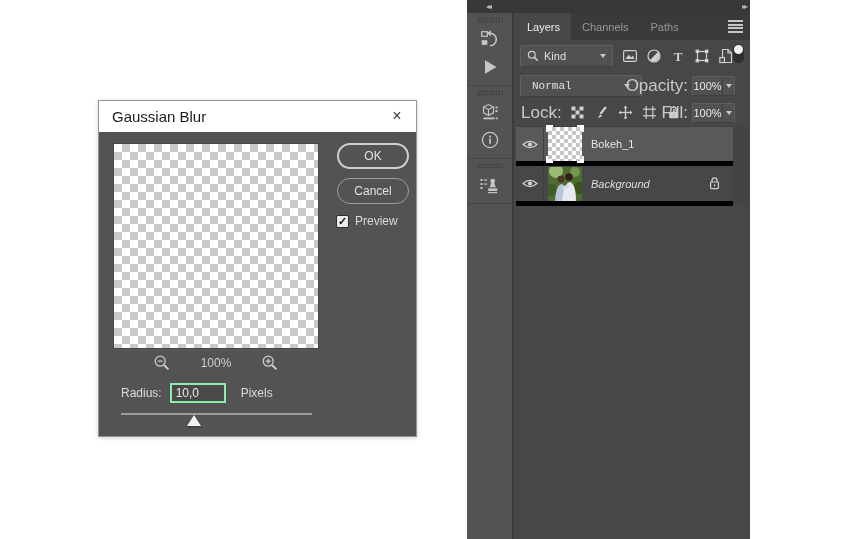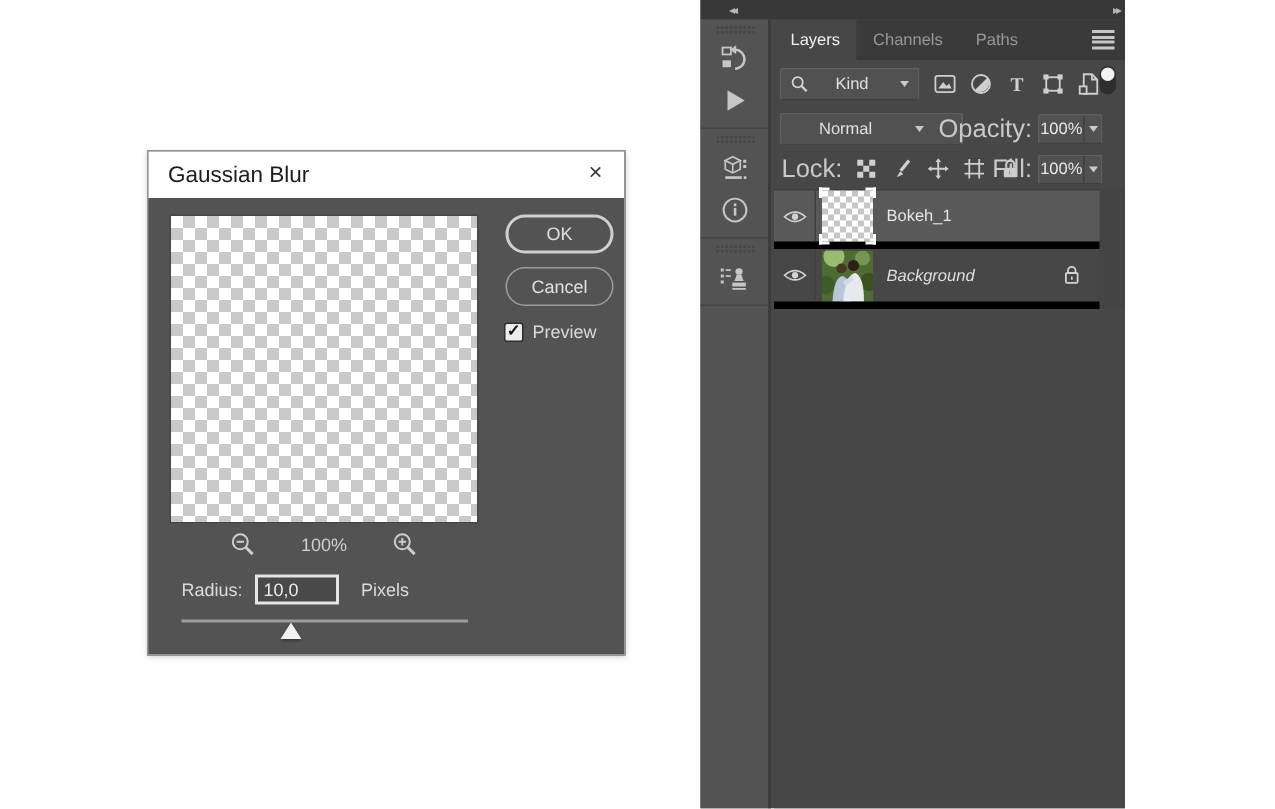--- a/index.html
+++ b/index.html
@@ -25,21 +25,21 @@
   .preview-check-row { position:absolute; left:237px; top:113px; display:flex; align-items:center; gap:6px; }
   .checkbox { width:13px; height:13px; background:#ececec; border:1px solid #2e2e2e; border-radius:2px;
               display:flex; align-items:center; justify-content:center; font-size:11px; font-weight:bold; color:#161616; line-height:1; }
   .check-label { font-size:12px; color:#dadada; }
   .zoom-row { position:absolute; left:14px; top:252px; width:206px; height:20px;
               display:flex; align-items:center; justify-content:center; gap:28px; }
   .zoom-level { font-size:12px; color:#cfcfcf; min-width:34px; text-align:center; }
   .zoom-btn { width:18px; height:18px; display:flex; align-items:center; justify-content:center; }
   .radius-row { position:absolute; left:22px; top:282px; display:flex; align-items:center; }
   .radius-label, .radius-unit { font-size:12px; color:#dcdcdc; }
-  .radius-input { margin-left:8px; width:56px; height:20px; background:#494949; border:2px solid #e5e5e5;
+  .radius-input { margin-left:8px; width:56px; height:20px; background:#494949; border:2px solid #86efac;
                   color:#ececec; font-size:12px; font-family:"Liberation Sans",sans-serif; padding:0 4px; outline:none; }
   .radius-unit { margin-left:15px; }
   .slider-track { position:absolute; left:22px; top:312px; width:191px; height:2px; background:#9c9c9c; }
   .slider-thumb { position:absolute; left:88px; top:314px; width:0; height:0;
                   border-left:7px solid transparent; border-right:7px solid transparent; border-bottom:11px solid #f2f2f2;
                   filter:drop-shadow(0 1px 1px rgba(0,0,0,.4)); }
 
   
   .panel-group { position:absolute; left:467px; top:0; width:283px; height:539px; background:#474747; }
   .panel-topstrip { position:absolute; left:0; top:0; right:0; height:13px; background:#383838; }
@@ -60,31 +60,31 @@
   .tabbar { position:absolute; left:0; top:0; right:0; height:27px; background:#3a3a3a; display:flex; }
   .tab { height:27px; display:flex; align-items:center; padding:0 11px; font-size:11px; color:#989898; }
   .tab.active { background:#474747; color:#efefef; }
   .panel-menu-btn { position:absolute; right:7px; top:7px; width:15px; height:13px; display:flex;
                     flex-direction:column; justify-content:space-between; }
   .panel-menu-btn i { display:block; height:2px; background:#c6c6c6; }
 
   .filter-row { position:absolute; left:0; top:27px; right:0; height:32px; display:flex; align-items:center; }
   .dropdown { height:22px; background:#515151; border:1px solid #5f5f5f; border-bottom-color:#404040;
               border-radius:2px; display:flex; align-items:center; color:#e0e0e0; font-size:11px; }
-  .kind-dd { margin-left:4px; width:93px; padding:0 6px; gap:18px; }
+  .kind-dd { margin-left:4px; width:93px; padding:0 6px; gap:5px; }
   .chev { width:0; height:0; border-left:3.5px solid transparent; border-right:3.5px solid transparent;
           border-top:4px solid #c9c9c9; margin-left:auto; }
   .filter-icons { display:flex; align-items:center; gap:8px; margin-left:9px; }
   .icon-btn { width:16px; height:16px; display:flex; align-items:center; justify-content:center; }
   .filter-toggle { position:absolute; right:6px; top:4px; width:11px; height:19px; border-radius:6px;
                    background:#2e2e2e; }
   .filter-toggle .ball { position:absolute; left:1px; top:1px; width:9px; height:9px; border-radius:50%; background:#f2f2f2; }
 
   .blend-row { position:absolute; left:0; top:59px; right:0; height:27px; display:flex; align-items:center; }
-  .blend-dd { margin-left:4px; width:122px; padding:0 25px; }
+  .blend-dd { margin-left:4px; width:122px; padding:0 11px;font-family:Liberation Mono, monospace; }
   .small-label { font-size:17px; color:#c9c9c9; }
   .opacity-label { position:absolute; right:62px; text-align:right; }
   .value-box { position:absolute; right:15px; width:43px; height:20px; background:#515151; border:1px solid #5f5f5f;
                border-bottom-color:#404040; border-radius:2px; display:flex; align-items:center; }
   .value-box .val { font-size:11px; color:#e8e8e8; flex:1; text-align:center; }
   .value-box .chev-cell { width:12px; height:100%; border-left:1px solid #404040; display:flex; align-items:center; justify-content:center; }
   .value-box .chev-cell .chev { margin:0; }
 
   .lock-row { position:absolute; left:0; top:86px; right:0; height:27px; display:flex; align-items:center; }
   .lock-label { margin-left:5px; }

